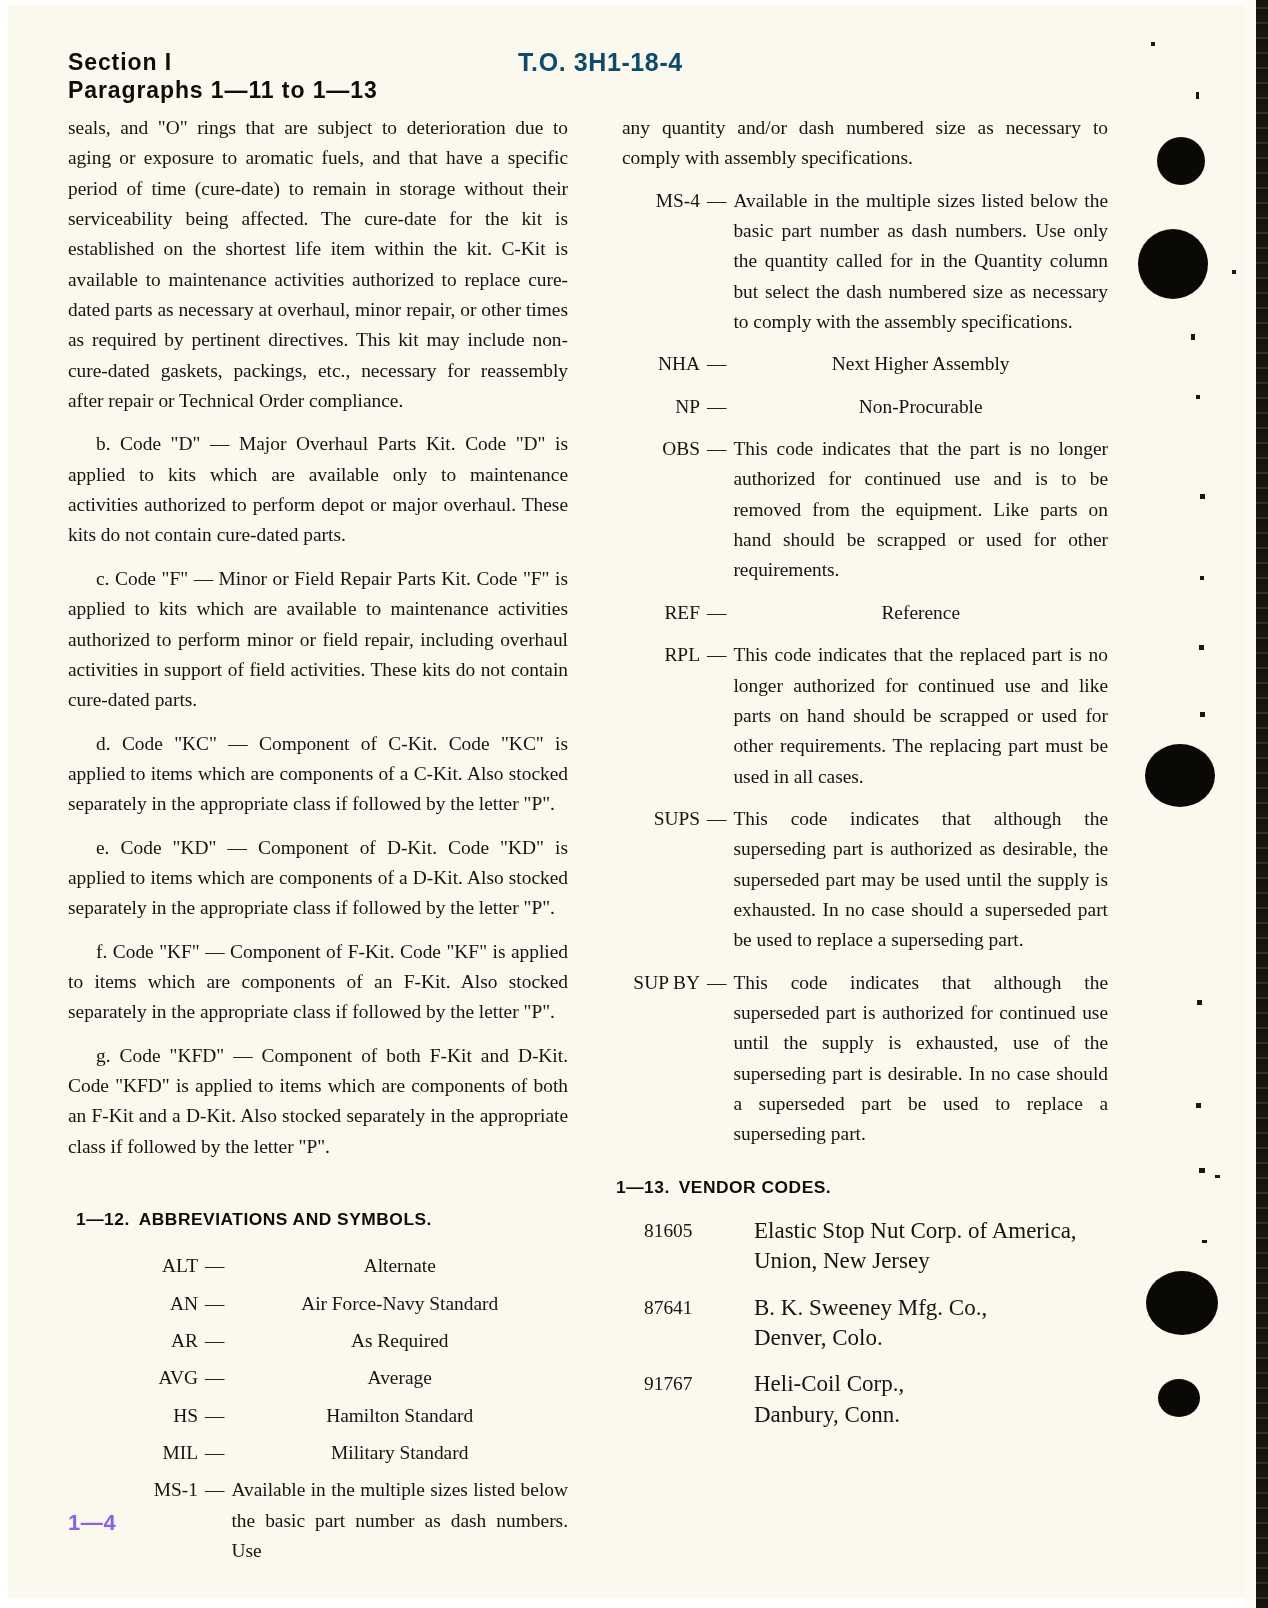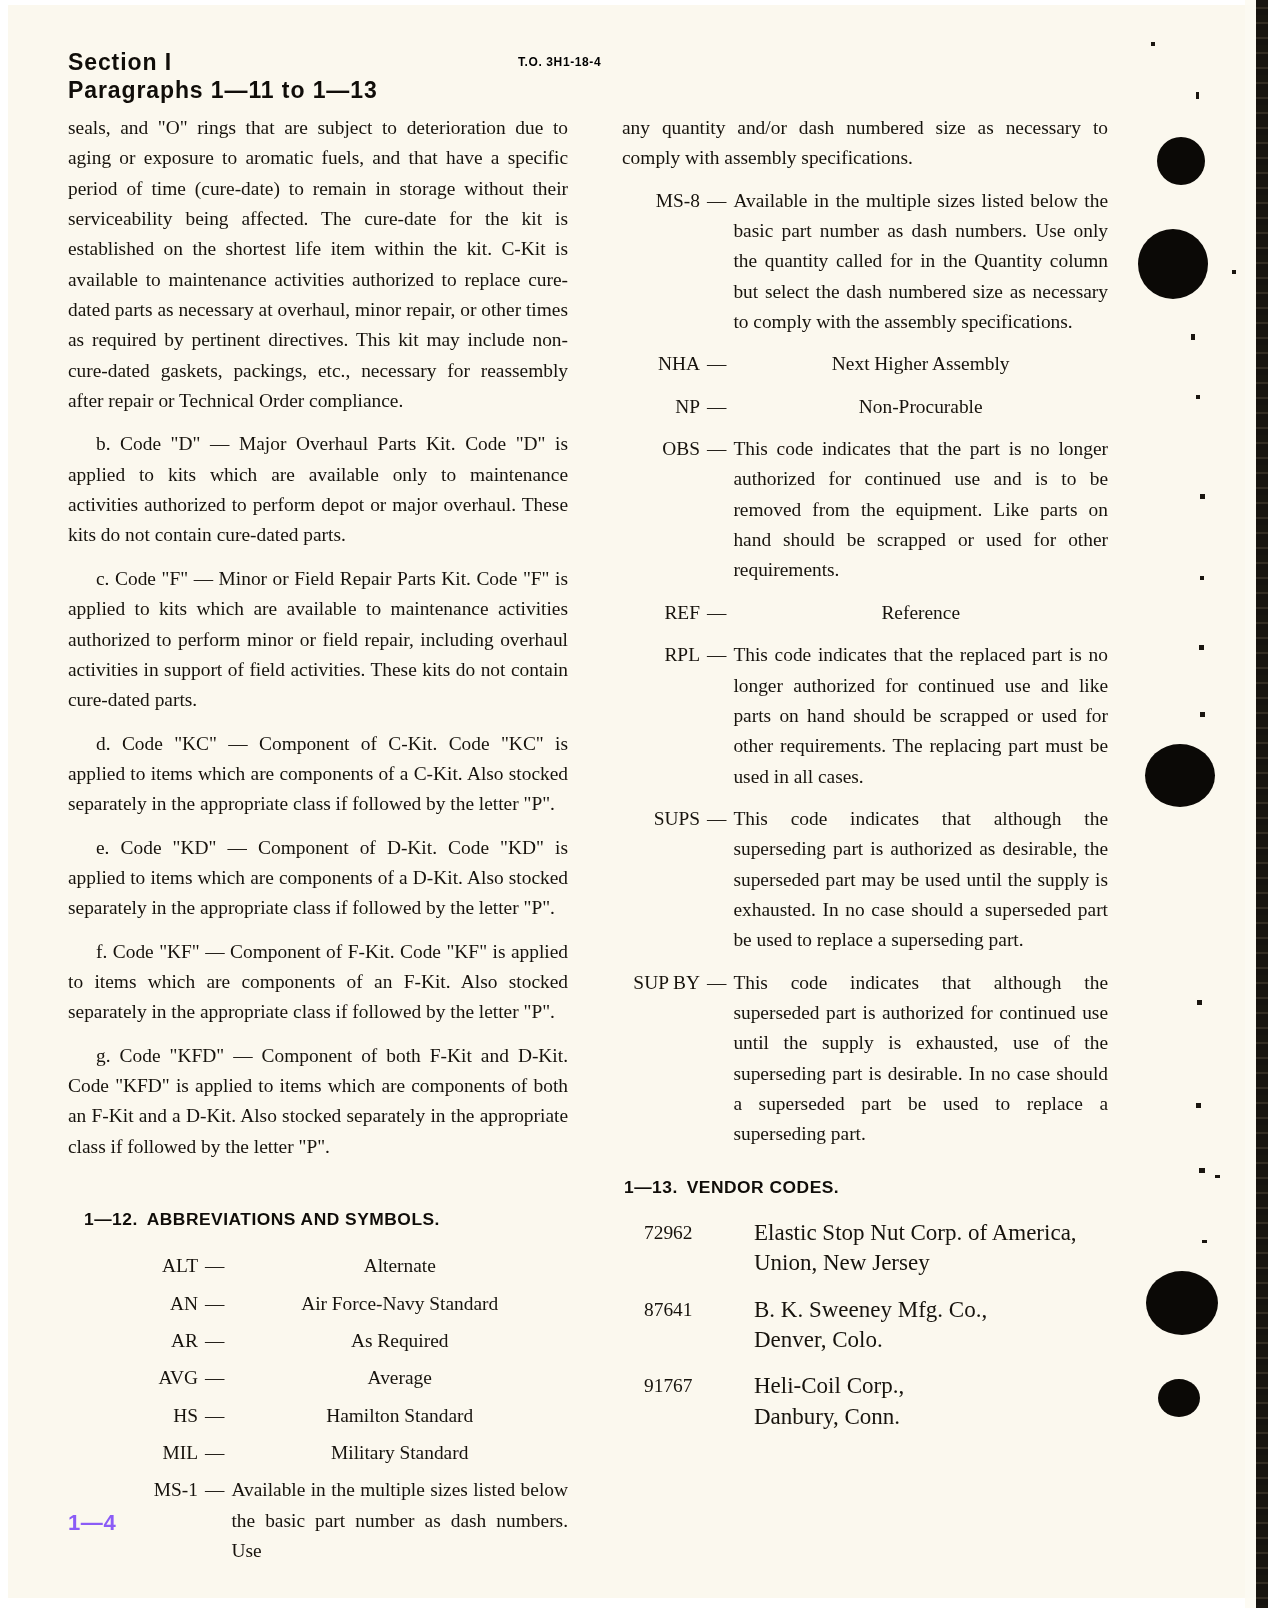--- a/index.html
+++ b/index.html
@@ -87,23 +87,23 @@
     letter-spacing: 0.9px;
     color: #100d09;
     line-height: 28px;
   }
   .header-right {
     position: absolute;
     left: 450px;
     top: 0;
     font-family: "Liberation Sans", "DejaVu Sans", sans-serif;
     font-weight: bold;
-    font-size: 12px;
+    font-size: 25px;
     letter-spacing: 0.6px;
-    color: #000000;
+    color: #0c4a6e;
     line-height: 28px;
   }
 
   
   .col {
     position: absolute;
     top: 113px;
     width: 500px;
     color: #17130d;
     font-size: 19.4px;
@@ -120,21 +120,21 @@
   p.body.indent { text-indent: 28px; }
   p.body.gap { margin-top: 13px; }
 
   
   .sec-head {
     font-family: "Liberation Sans", "DejaVu Sans", sans-serif;
     font-weight: bold;
     font-size: 17.4px;
     letter-spacing: 0.5px;
     color: #100d09;
-    margin: 16px;
+    margin: 8px;
   }
   .sec-head .num { margin-right: 9px; }
 
   
   .deflist { margin: 0; }
   .defrow {
     display: flex;
     align-items: flex-start;
     margin-bottom: 11px;
   }
@@ -309,21 +309,21 @@
 
     <div class="defrow" style="margin-bottom:12px;">
       <span class="term"></span>
       <span class="dash"></span>
       <span class="def">any quantity and/or dash numbered size as necessary to comply with assembly specifications.</span>
     </div>
 
     <div class="deflist">
 
       <div class="defrow">
-        <span class="term">MS-8</span>
+        <span class="term">MS-4</span>
         <span class="dash">—</span>
         <span class="def">Available in the multiple sizes listed below the basic part number as dash numbers. Use only the quantity called for in the Quantity column but select the dash numbered size as necessary to comply with the assembly specifications.</span>
       </div>
 
       <div class="defrow">
         <span class="term">NHA</span>
         <span class="dash">—</span>
         <span class="def nowrapdef">Next Higher Assembly</span>
       </div>
 
@@ -365,21 +365,21 @@
 
     </div>
 
     <div class="sec-head" style="margin-top:22px;">
       <span class="num">1—13.</span><span>VENDOR CODES.</span>
     </div>
 
     <div class="vendors">
 
       <div class="vendor-row">
-        <span class="vendor-code">72962</span>
+        <span class="vendor-code">81605</span>
         <span class="vendor-name">
           <span>Elastic Stop Nut Corp. of America,</span><br>
           <span class="line2">Union, New Jersey</span>
         </span>
       </div>
 
       <div class="vendor-row">
         <span class="vendor-code">87641</span>
         <span class="vendor-name">
           <span>B. K. Sweeney Mfg. Co.,</span><br>

